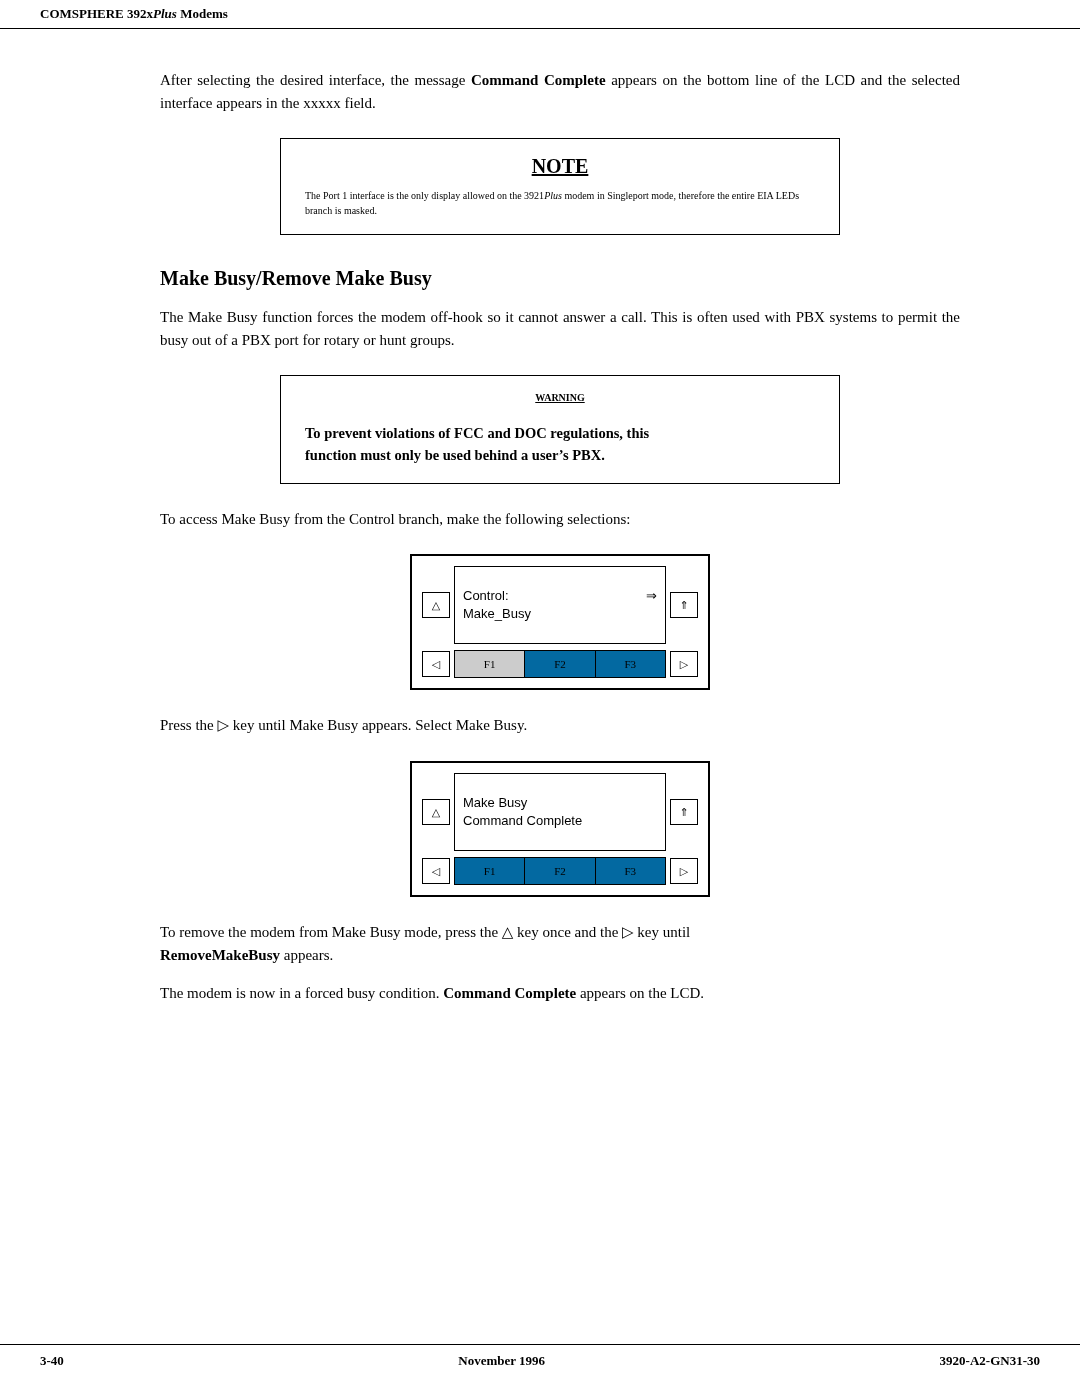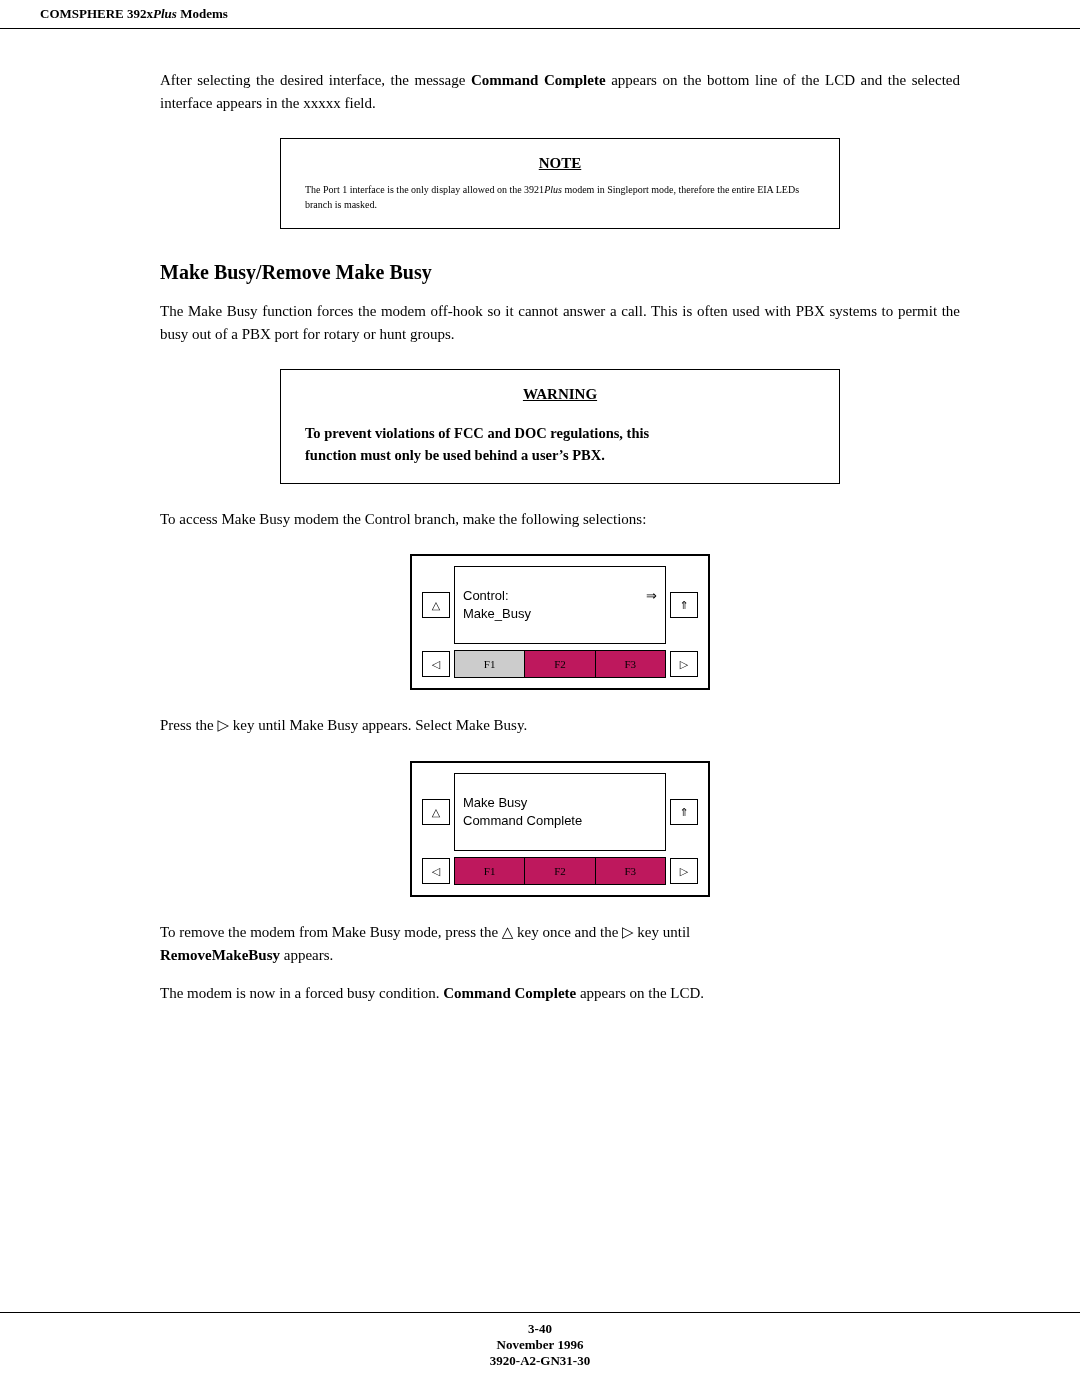--- a/index.html
+++ b/index.html
@@ -44,21 +44,21 @@
     .note-box {
       border: 1.5px solid #000;
       margin: 24px auto;
       padding: 16px 24px;
       max-width: 560px;
     }
 
     .note-title {
       text-align: center;
       font-weight: bold;
-      font-size: 15px;
+      font-size: 20px;
       margin-bottom: 10px;
       text-decoration: underline;
     }
 
     .note-text {
       line-height: 1.5;
       font-size: 10px;
     }
 
     .section-heading {
@@ -70,21 +70,21 @@
     .warning-box {
       border: 1.5px solid #000;
       margin: 24px auto;
       padding: 16px 24px;
       max-width: 560px;
     }
 
     .warning-title {
       text-align: center;
       font-weight: bold;
-      font-size: 15px;
+      font-size: 10px;
       margin-bottom: 10px;
       text-decoration: underline;
     }
 
     .warning-text {
       font-weight: bold;
       font-size: 14.5px;
       line-height: 1.5;
       margin-top: 20px;
     }
@@ -145,21 +145,21 @@
 
     .lcd-fn-btn {
       border: none;
       border-right: 1px solid #000;
       flex: 1;
       height: 26px;
       display: flex;
       align-items: center;
       justify-content: center;
       font-size: 11px;
-      background: #be185d;
+      background: #0369a1;
     }
 
     .lcd-fn-btn:last-child {
       border-right: none;
     }
 
     .lcd-fn-btn-gray {
       border: none;
       border-right: 1px solid #000;
       flex: 1;
@@ -178,21 +178,20 @@
     .page-footer {
       border-top: 1.5px solid #000;
       padding: 8px 40px;
       display: flex;
       justify-content: space-between;
       align-items: center;
       position: absolute;
       bottom: 20px;
       left: 0;
       right: 0;
-      flex-direction: column;
     }
 
     .footer-text {
       font-size: 13px;
       font-weight: bold;
     }
   </style>
 </head>
 <body>
 
@@ -221,21 +220,21 @@
   <p class="paragraph">The Make Busy function forces the modem off-hook so it cannot answer a call. This is often used with PBX systems to permit the busy out of a PBX port for rotary or hunt groups.</p>
 
   <div class="warning-box">
     <div class="warning-title">WARNING</div>
     <p class="warning-text">
       <span>To prevent violations of FCC and DOC regulations, this</span><br>
       <span>function must only be used behind a user’s PBX.</span>
     </p>
   </div>
 
-  <p class="paragraph">To access Make Busy modem the Control branch, make the following selections:</p>
+  <p class="paragraph">To access Make Busy from the Control branch, make the following selections:</p>
 
   <div class="lcd-panel-container">
     <div class="lcd-panel">
 
       <div class="lcd-top-row">
         <div class="lcd-btn">
           <span>△</span>
         </div>
         <div class="lcd-display">
           <div style="display:flex; justify-content:space-between;">

